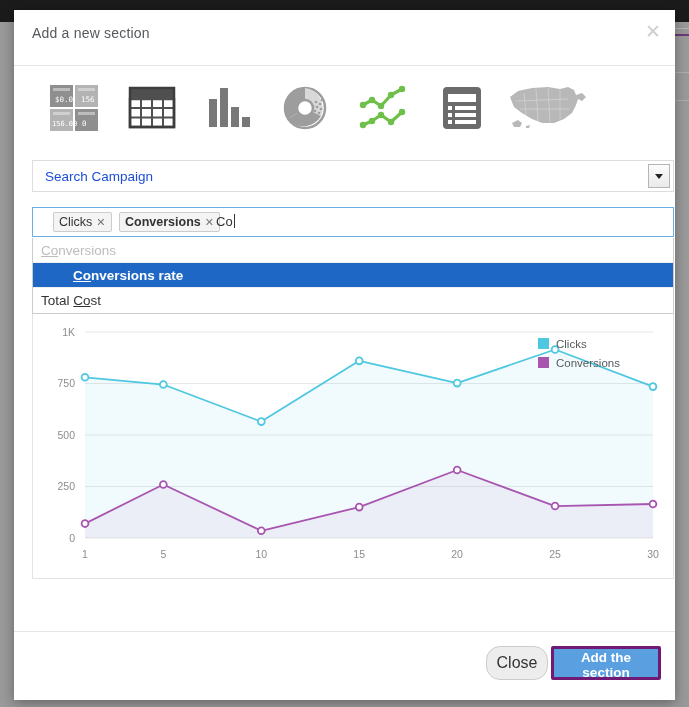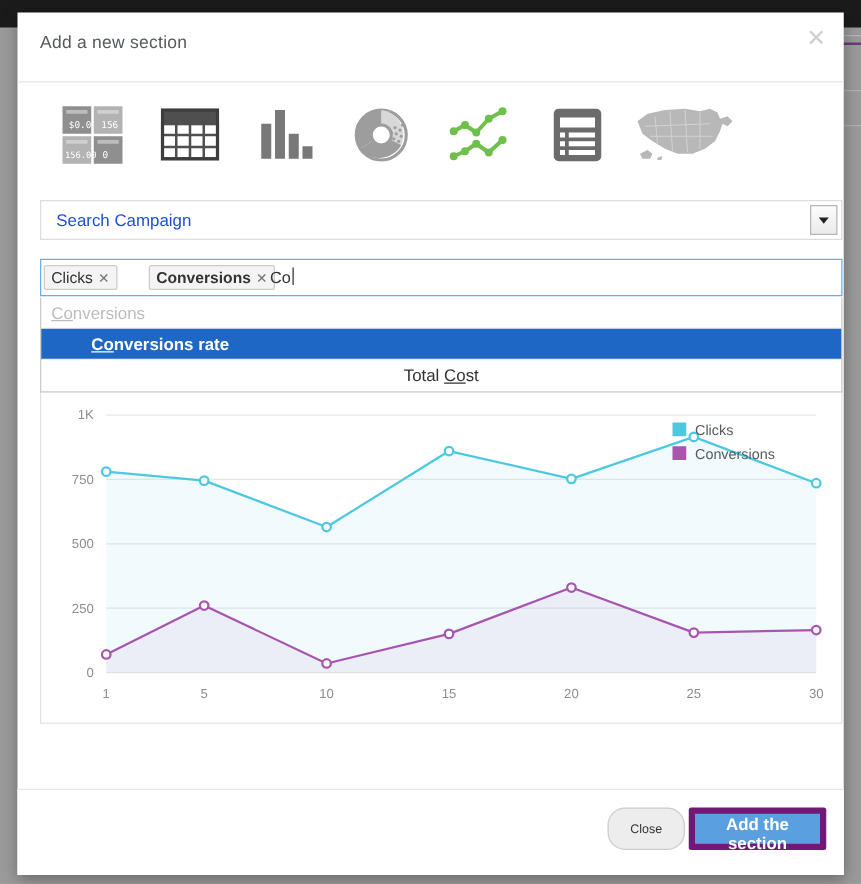--- a/index.html
+++ b/index.html
@@ -212,21 +212,21 @@
   .ac-item {
     height: 25px;
     line-height: 25px;
     padding: 0 8px;
     font-size: 13.5px;
     color: #333;
     cursor: pointer;
     box-sizing: border-box;
     border-bottom: 1px solid #f0f0f0;
   }
-  .ac-item:last-child { border-bottom: none; text-align: center; }
+  .ac-item:last-child { border-bottom: none; }
   .ac-item.disabled {
     color: #bcbcbc;
     cursor: default;
   }
   .ac-item.selected {
     background: #1f67c4;
     color: #ffffff;
     font-weight: bold;
     padding-left: 40px;
   }
@@ -275,32 +275,32 @@
   }
   #btn-close {
     position: absolute;
     right: 127px;
     top: 14px;
     width: 62px;
     height: 34px;
     border: 1px solid #cccccc;
     background: #ededed;
     color: #333333;
-    font-size: 10px;
+    font-size: 16px;
     font-family: "Liberation Sans", sans-serif;
     cursor: pointer;
     border-radius: 14px;
   }
   #btn-add {
     position: absolute;
     right: 14px;
     top: 14px;
     width: 110px;
     height: 34px;
-    border: 5px solid #701a75;
+    border: 3px solid #701a75;
     background: #5a9fe0;
     color: #ffffff;
     font-size: 13.5px;
     font-weight: bold;
     font-family: "Liberation Sans", sans-serif;
     cursor: pointer;
     border-radius: 2px;
   }
 </style>
 </head>
@@ -434,21 +434,21 @@
   <div id="select-row">
     <div id="campaign-select">
       <span id="campaign-select-label">Search Campaign</span>
       <div id="select-arrow-btn">
         <span class="caret"></span>
       </div>
     </div>
   </div>
 
   <div id="tag-input-wrap">
-    <div class="tag-chip" style="left:2px;text-align:right;">
+    <div class="tag-chip" style="left:20px;text-align:right;">
       <span>Clicks</span><span class="tag-x">✕</span>
     </div>
     <div class="tag-chip" style="left:86px;font-weight:bold;">
       <span>Conversions</span><span class="tag-x">✕</span>
     </div>
     <div id="tag-typed" style="left:183px;"><span>Co</span><span id="tag-caret"></span></div>
   </div>
 
   <div id="autocomplete">
     <div class="ac-item disabled">

